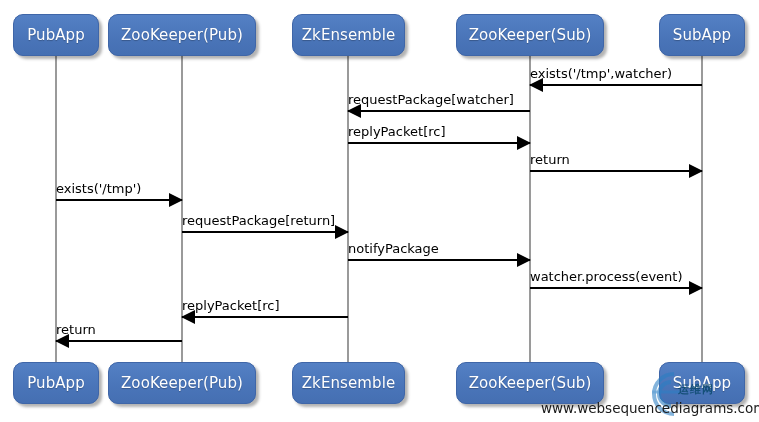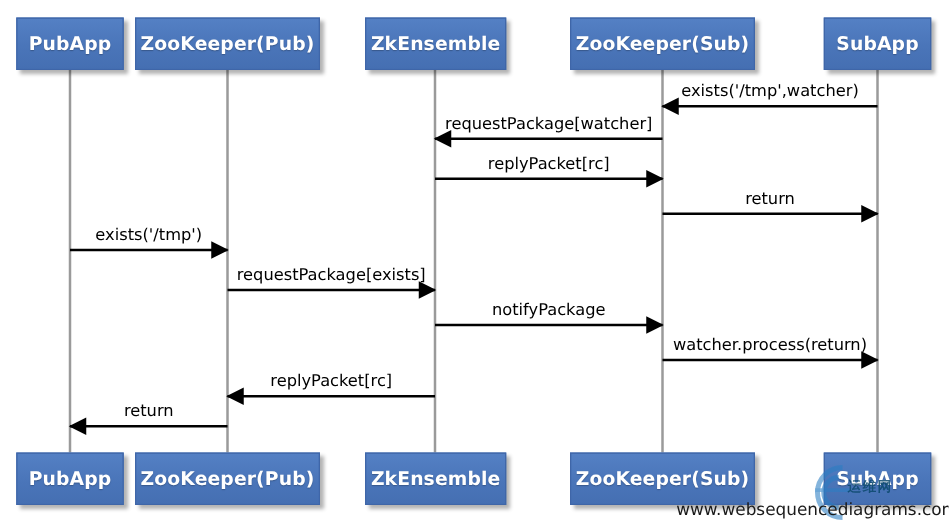--- a/index.html
+++ b/index.html
@@ -21,31 +21,30 @@
     position: absolute;
     width: 2px;
     background: #9a9a9a;
   }
   .participant {
     position: absolute;
     box-sizing: border-box;
     background: #4a75b9;
     background-image: linear-gradient(to bottom, #5480c4 0%, #4a75b9 55%, #456fb2 100%);
     border: 1px solid #3f66a8;
-    border-radius: 0;
+    border-radius: 10px;
     color: #ffffff;
     display: flex;
     align-items: center;
     justify-content: center;
     font-size: 15px;
     letter-spacing: 0.1px;
     white-space: nowrap;
     box-shadow: 3px 3px 3px rgba(0,0,0,0.30);
     text-shadow: 0 1px 1px rgba(0,0,0,0.25);
-    font-weight: bold;
   }
   .msg {
     position: absolute;
     height: 0;
   }
   .msg-line {
     position: absolute;
     left: 0;
     top: 0;
     height: 2px;
@@ -65,21 +64,20 @@
     border-left: 14px solid #000000;
   }
   .msg-head.left {
     left: -1px;
     border-right: 14px solid #000000;
   }
   .msg-label {
     position: absolute;
     bottom: 3px;
     width: 100%;
-    text-align: center;
     font-size: 13px;
     color: #000000;
     white-space: nowrap;
     line-height: 15px;
   }
   .watermark-text {
     position: absolute;
     font-size: 13.5px;
     color: #1a1a1a;
     white-space: nowrap;
@@ -133,31 +131,31 @@
         <div class="msg-label">return</div>
       </div>
       <div class="msg" style="left: 56px; top: 199px; width: 126px;">
         <div class="msg-line"></div>
         <div class="msg-head right"></div>
         <div class="msg-label">exists('/tmp')</div>
       </div>
       <div class="msg" style="left: 182px; top: 231px; width: 166px;">
         <div class="msg-line"></div>
         <div class="msg-head right"></div>
-        <div class="msg-label">requestPackage[exists]</div>
+        <div class="msg-label">requestPackage[return]</div>
       </div>
       <div class="msg" style="left: 348px; top: 259px; width: 182px;">
         <div class="msg-line"></div>
         <div class="msg-head right"></div>
         <div class="msg-label">notifyPackage</div>
       </div>
       <div class="msg" style="left: 530px; top: 287px; width: 172px;">
         <div class="msg-line"></div>
         <div class="msg-head right"></div>
-        <div class="msg-label">watcher.process(return)</div>
+        <div class="msg-label">watcher.process(event)</div>
       </div>
       <div class="msg" style="left: 182px; top: 316px; width: 166px;">
         <div class="msg-line"></div>
         <div class="msg-head left"></div>
         <div class="msg-label">replyPacket[rc]</div>
       </div>
       <div class="msg" style="left: 56px; top: 340px; width: 126px;">
         <div class="msg-line"></div>
         <div class="msg-head left"></div>
         <div class="msg-label">return</div>

